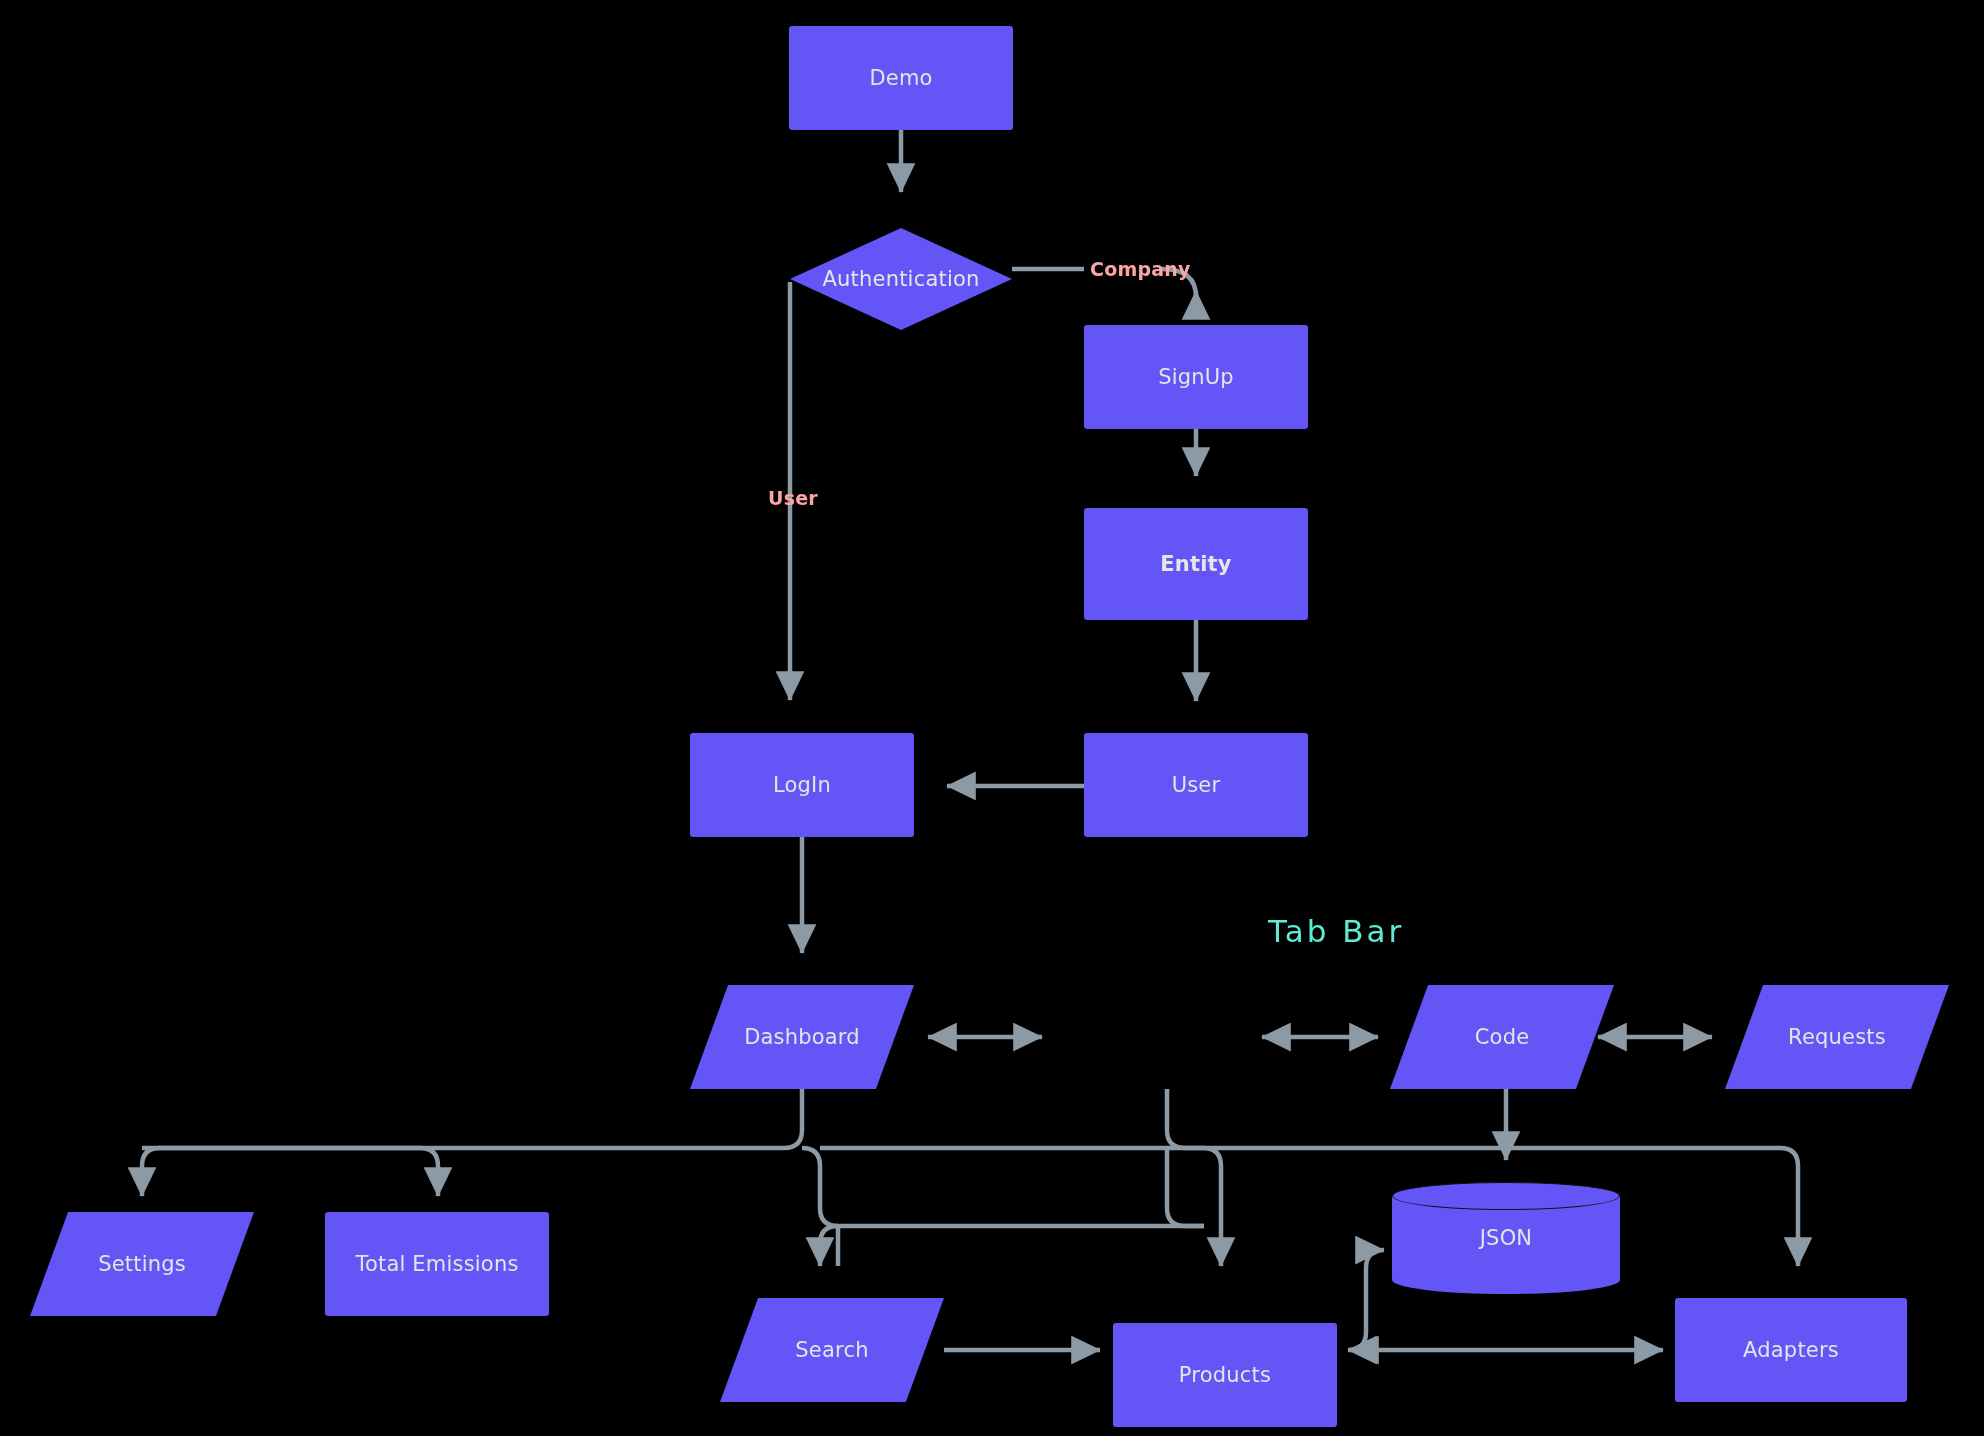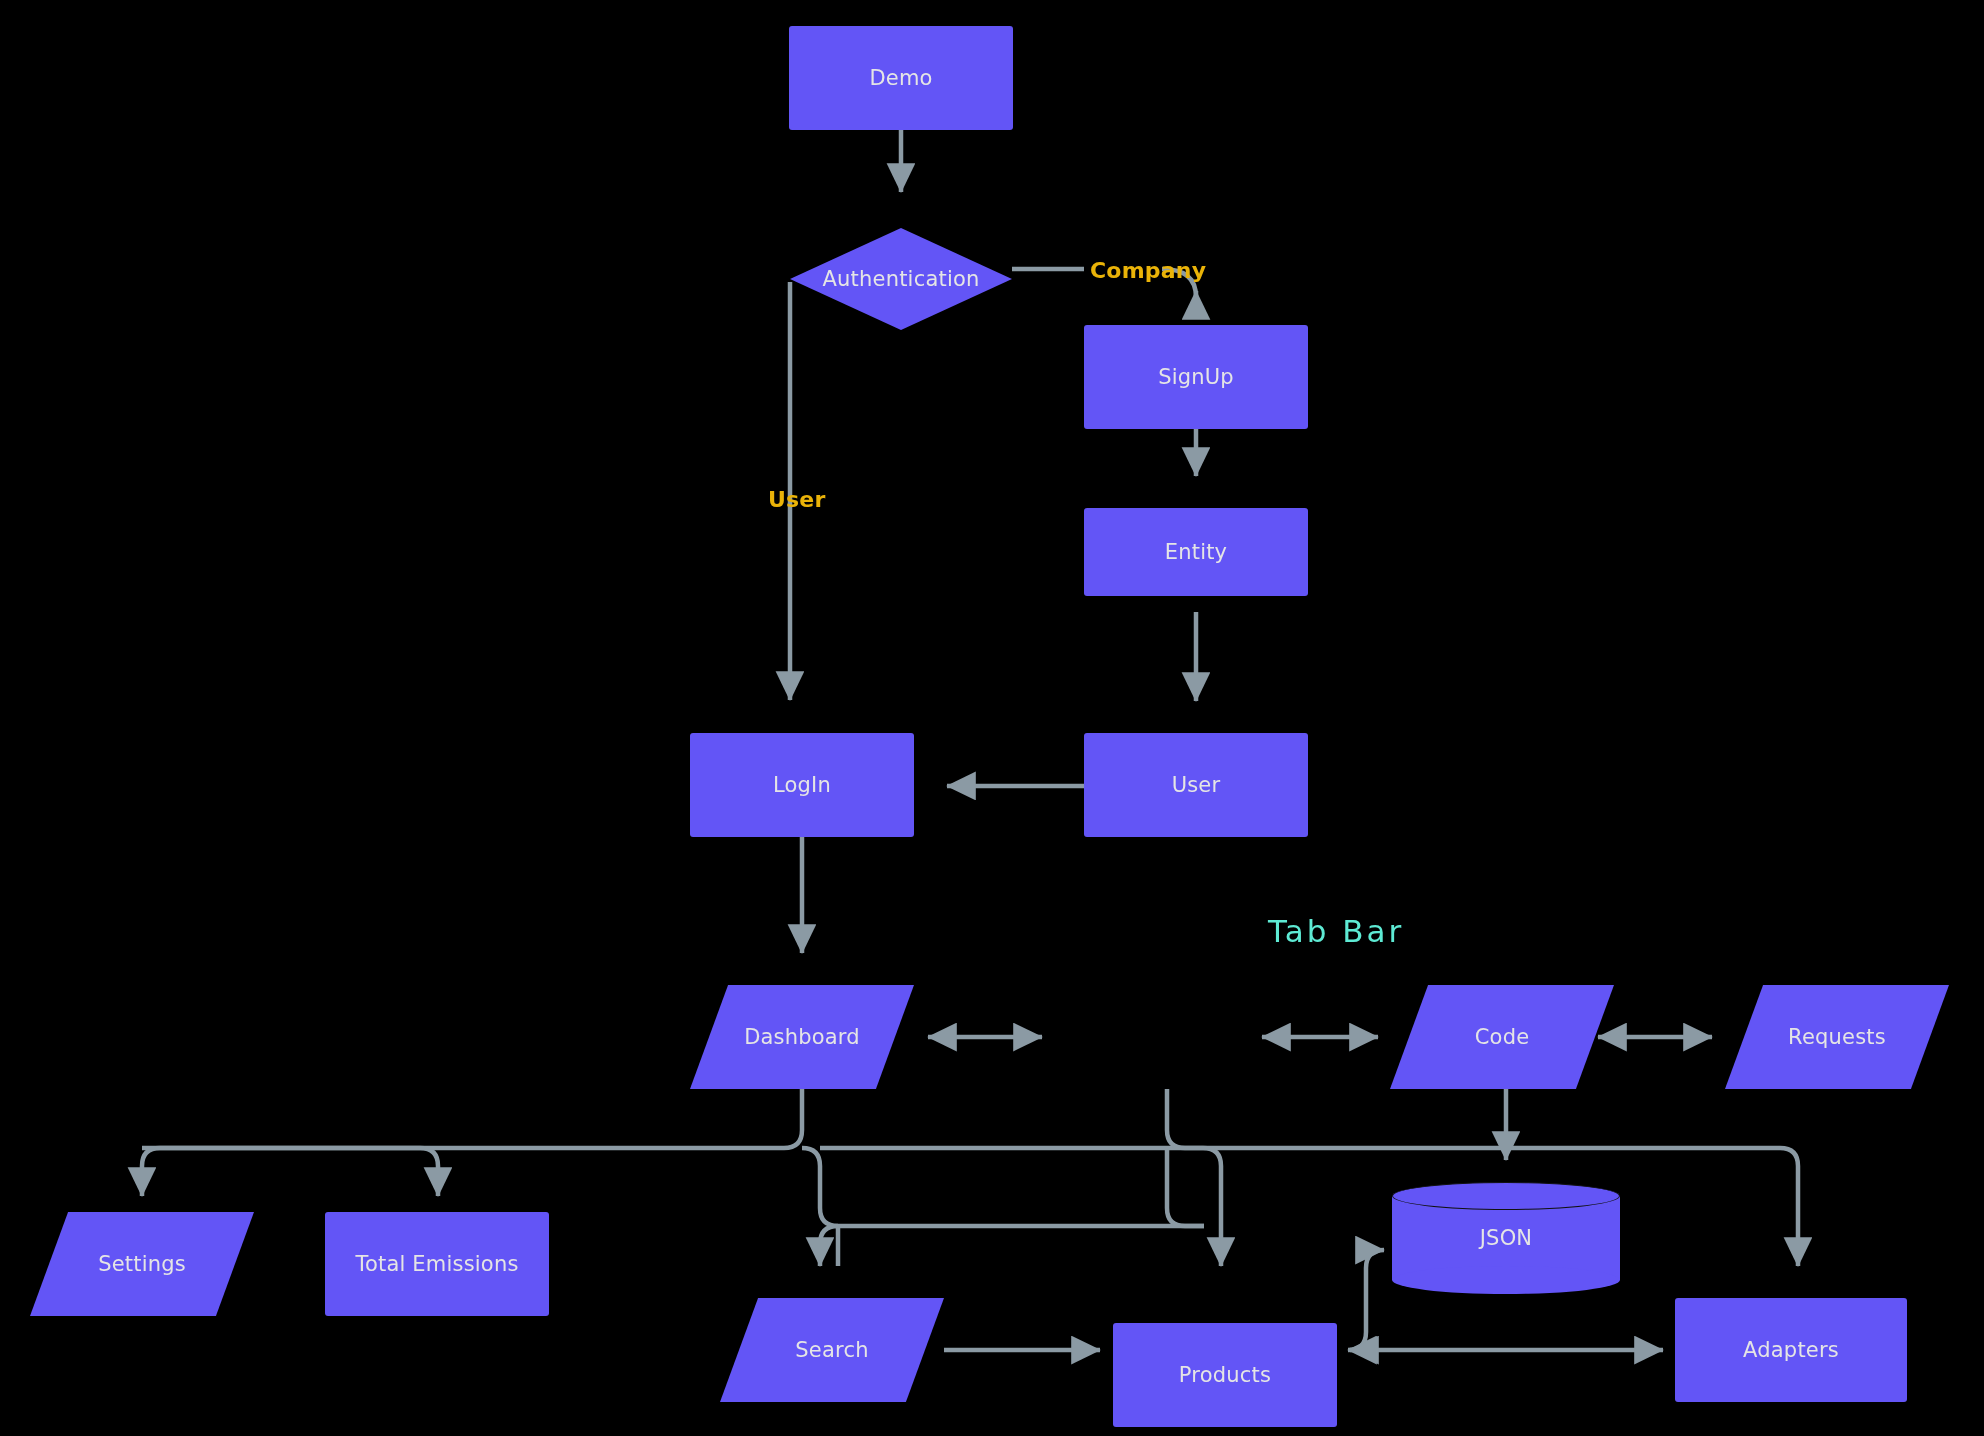--- a/index.html
+++ b/index.html
@@ -91,22 +91,22 @@
     background: #6355f6;
     border-radius: 50%;
   }
   .node-label {
     position: relative;
     z-index: 2;
     pointer-events: none;
   }
   .edge-label {
     position: absolute;
-    color: #eab308;
-    font-size: 22px;
+    color: #fca5a5;
+    font-size: 19px;
     font-weight: 700;
     letter-spacing: 0.2px;
     white-space: nowrap;
     z-index: 4;
   }
   .section-label {
     position: absolute;
     color: #5eead4;
     font-size: 31px;
     font-weight: 400;
@@ -189,21 +189,21 @@
 
   <div class="node shape-diamond" style="left:790px; top:228px; width:222px; height:102px;">
     <span class="diamond-bg"></span>
     <span class="node-label">Authentication</span>
   </div>
 
   <div class="node shape-rect" style="left:1084px; top:325px; width:224px; height:104px;">
     <span class="node-label">SignUp</span>
   </div>
 
-  <div class="node shape-rect" style="left:1084px; top:508px; width:224px; height:88px;">
+  <div class="node shape-rect" style="left:1084px; top:508px; width:224px; height:112px;font-weight:bold;">
     <span class="node-label">Entity</span>
   </div>
 
   <div class="node shape-rect" style="left:690px; top:733px; width:224px; height:104px;">
     <span class="node-label">LogIn</span>
   </div>
 
   <div class="node shape-rect" style="left:1084px; top:733px; width:224px; height:104px;">
     <span class="node-label">User</span>
   </div>

